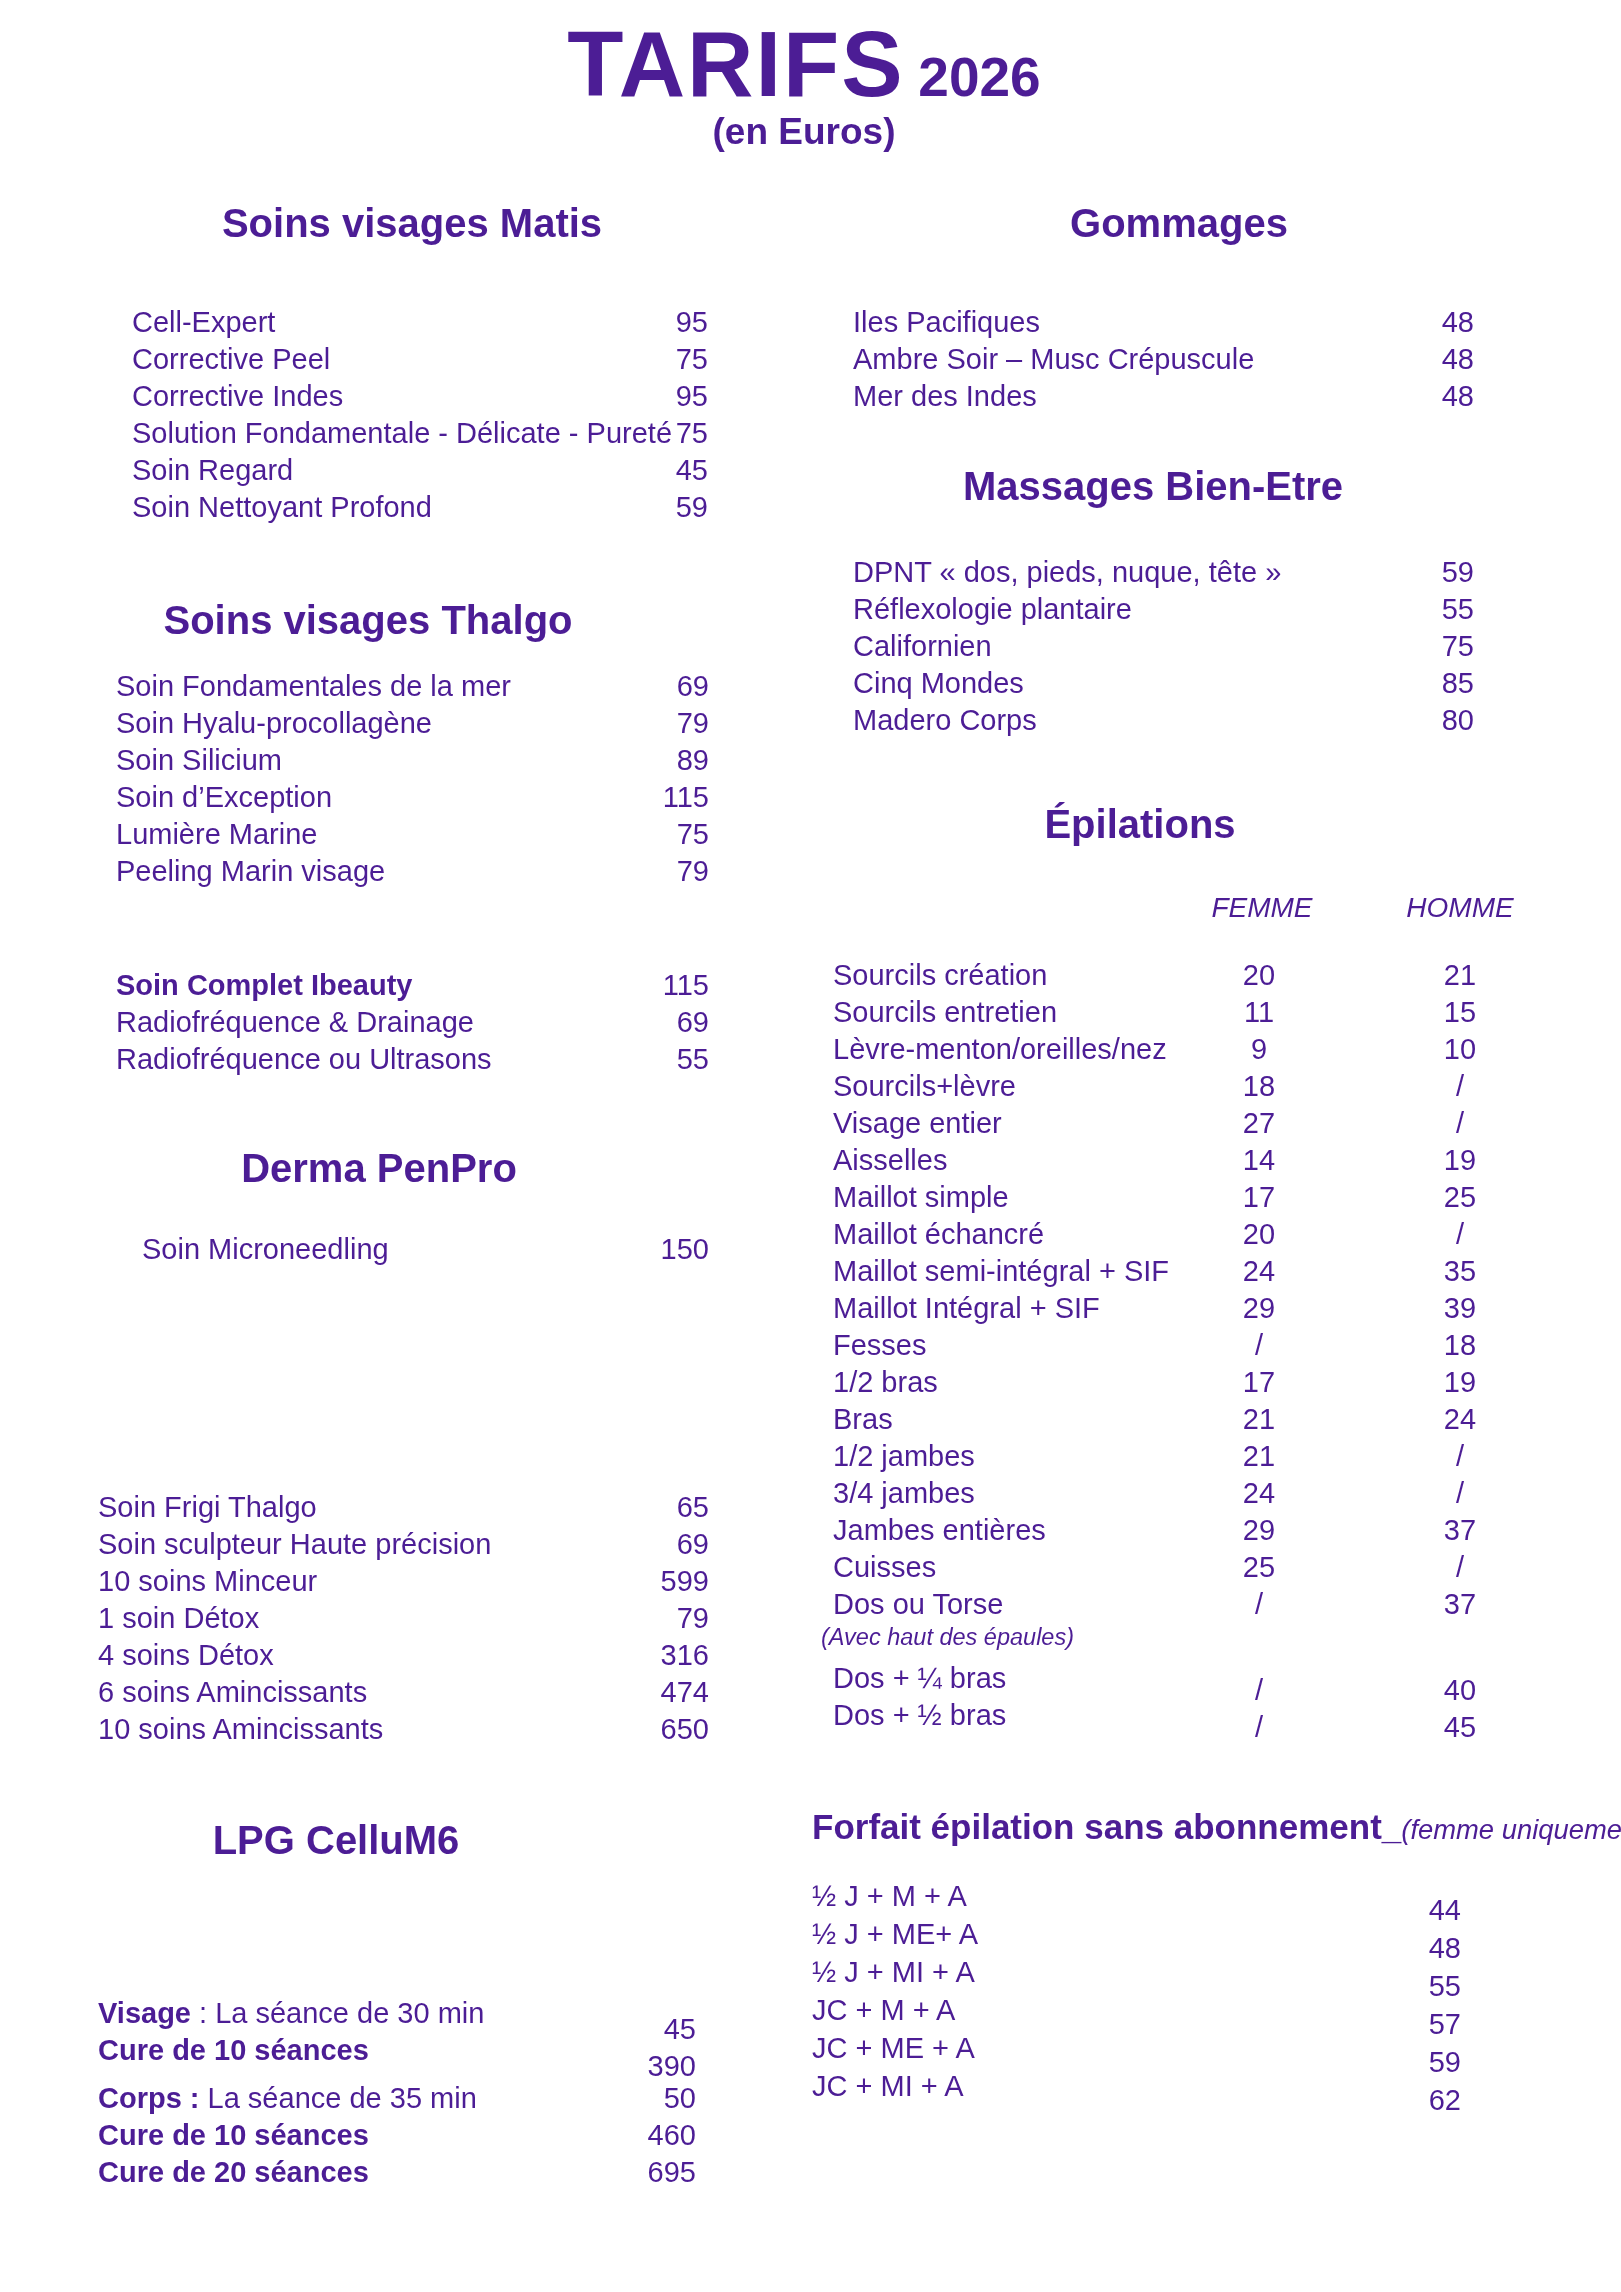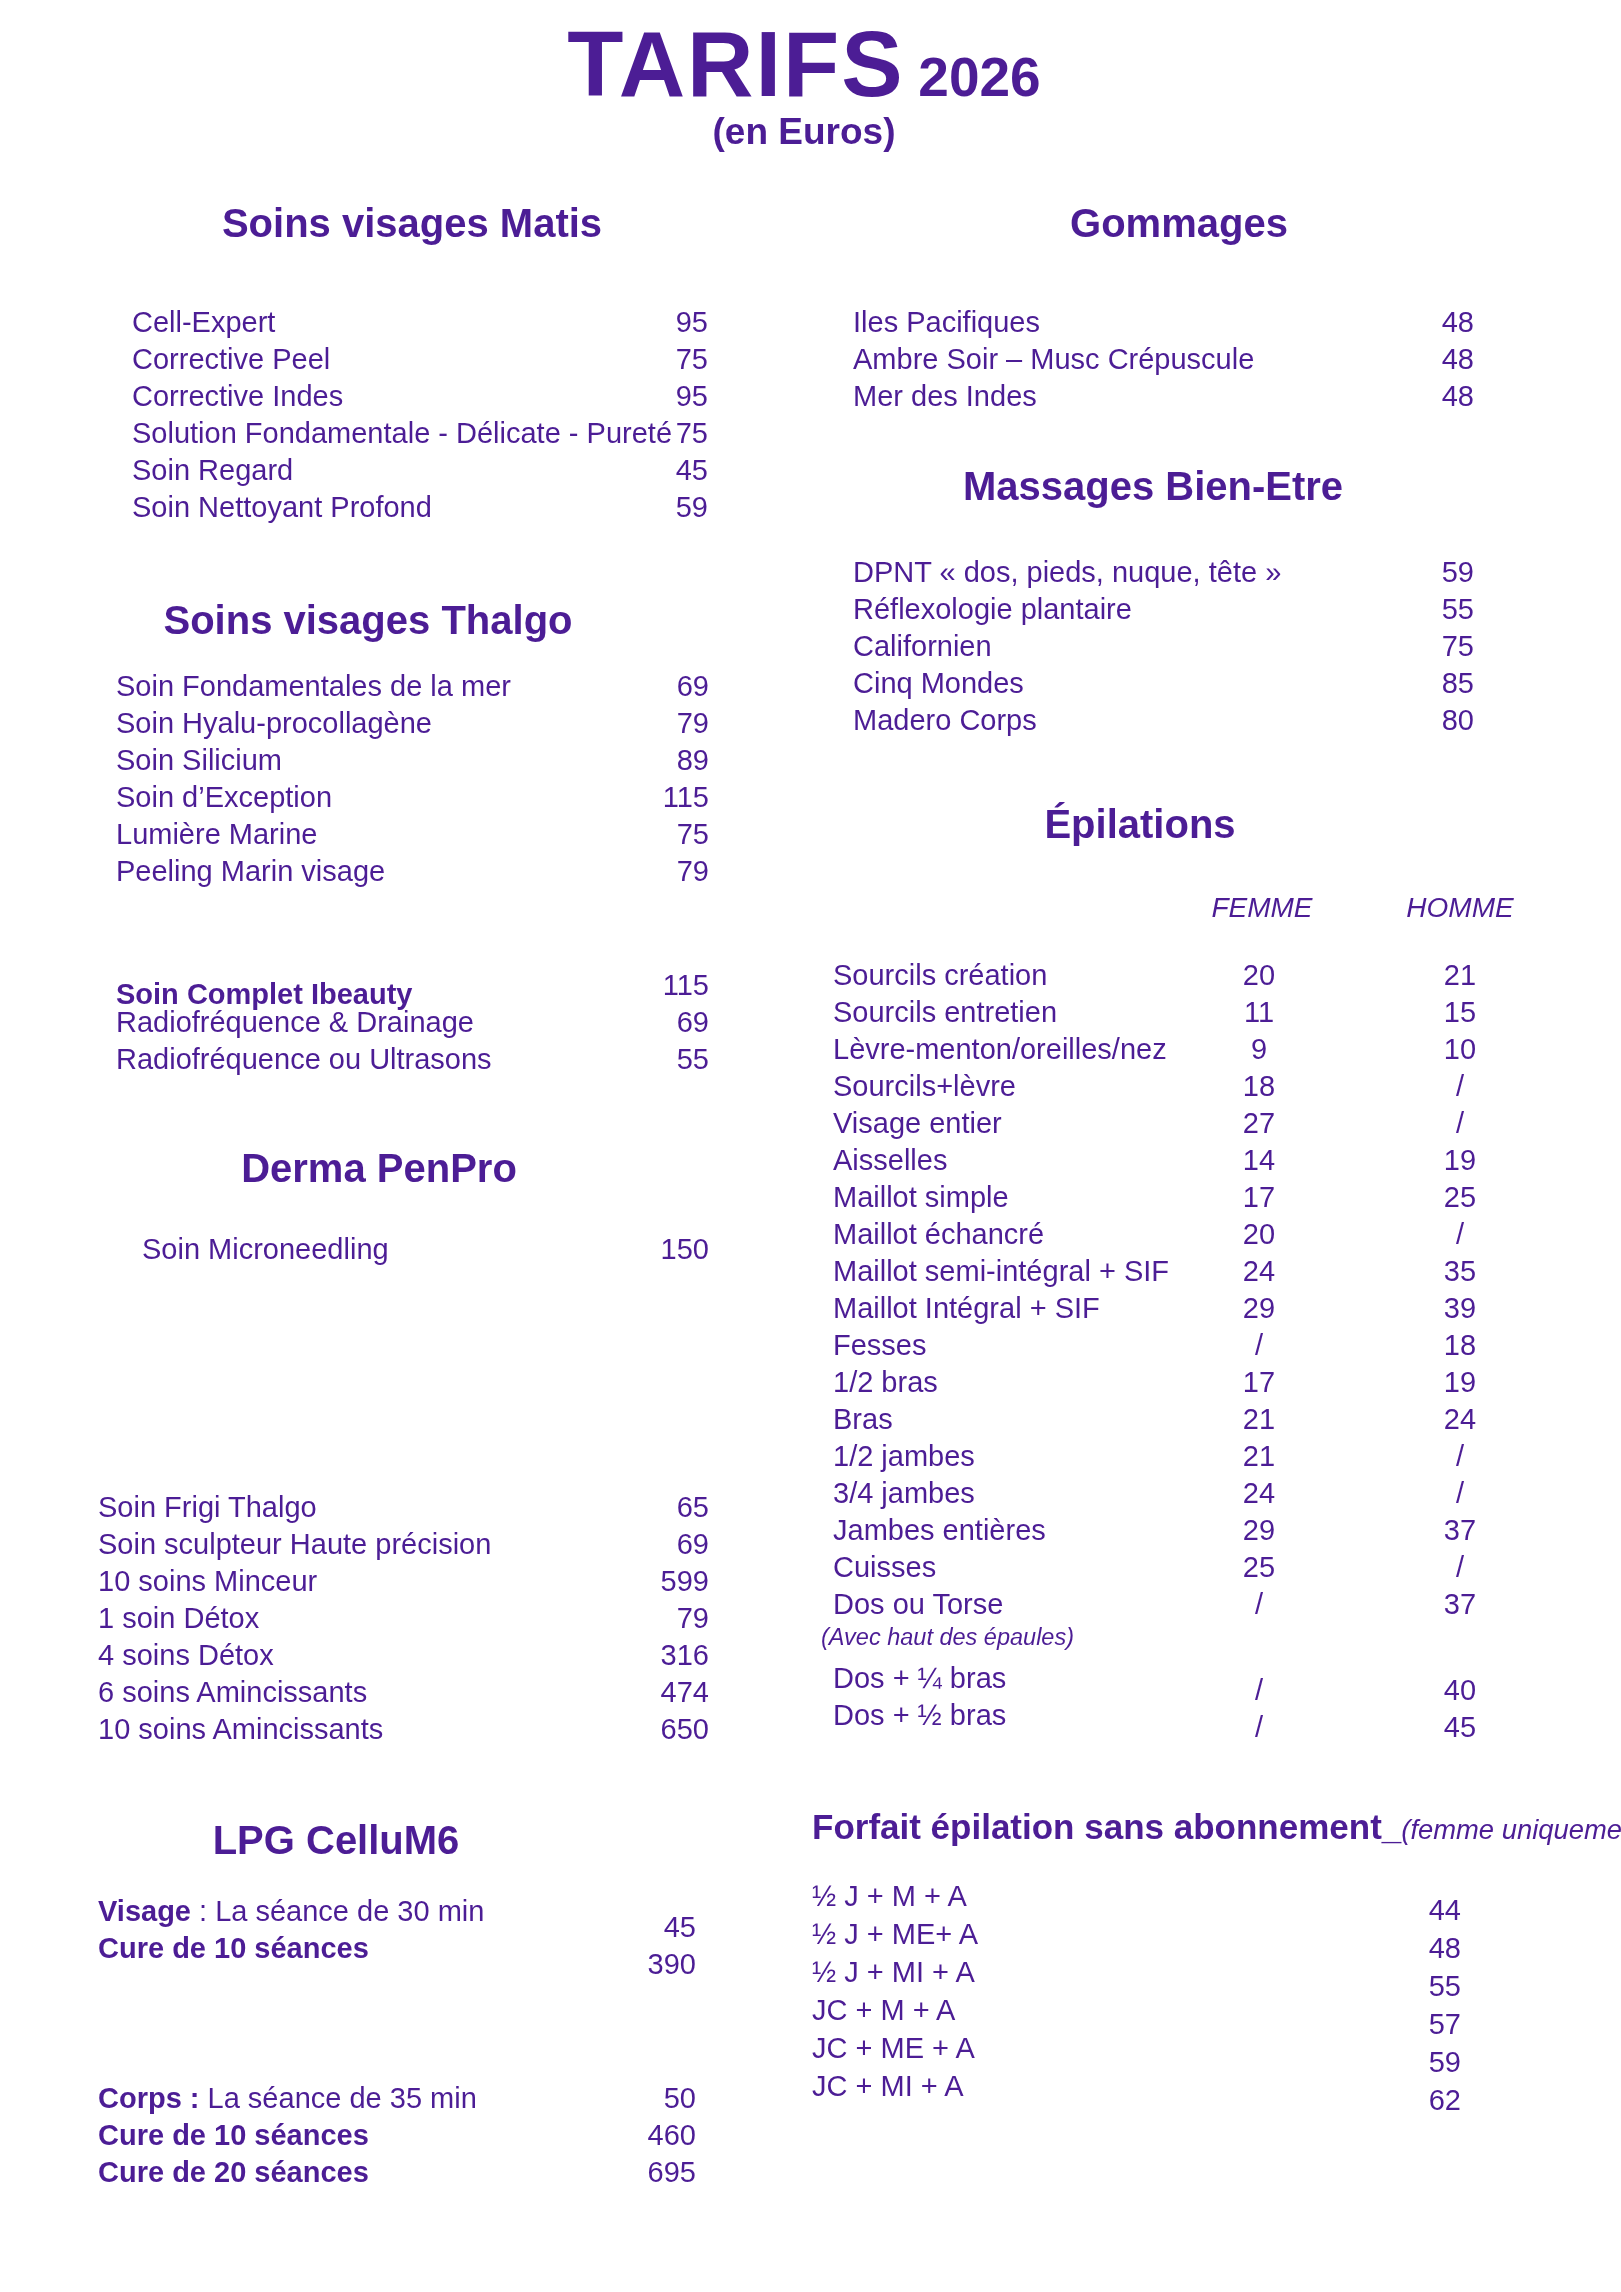--- a/index.html
+++ b/index.html
@@ -19,21 +19,21 @@
   .subtitle{font-size:37px;font-weight:700;margin-top:-5.9px;}
 
   
   .h{position:absolute;transform:translateX(-50%);font-weight:700;font-size:40px;white-space:nowrap;}
 
   
   .rows{position:absolute;}
   .row{position:relative;height:37px;font-size:29px;line-height:37px;white-space:nowrap;}
   .row .lbl{position:absolute;left:0;top:0;}
   .row .prc{position:absolute;right:0;top:0;text-align:right;}
-  .b{font-weight:700;margin-top:9px;}
+  .b{font-weight:700;}
   .off16{transform:translateY(15.7px);}
   .off14{transform:translateY(13.7px);}
   .lh386 .row{height:38px;line-height:38px;}
 
   
   .colhead{position:absolute;transform:translateX(-50%);font-size:28px;font-style:italic;white-space:nowrap;}
   #epi-rows{position:absolute;left:821px;top:957px;width:659px;}
   .erow{position:relative;height:37px;font-size:29px;line-height:37px;white-space:nowrap;}
   .erow .elbl{position:absolute;left:12px;top:0;}
   .erow .ef{position:absolute;left:379px;width:118px;text-align:center;top:0;}
@@ -156,21 +156,21 @@
       </div>
       <div class="row">
         <span class="lbl">6 soins Amincissants</span>
         <span class="prc">474</span>
       </div>
       <div class="row">
         <span class="lbl">10 soins Amincissants</span>
         <span class="prc">650</span>
       </div>
     </div>
-  <div id="lpg-rows-1" class="rows" style="left:98px;top:1893px;width:598px;">
+  <div id="lpg-rows-1" class="rows" style="left:98px;top:1995px;width:598px;">
       <div class="row">
         <span class="lbl"><span class="b">Visage</span> : La séance de 30 min</span>
         <span class="prc off16">45</span>
       </div>
       <div class="row">
         <span class="lbl"><span class="b">Cure de 10 séances</span></span>
         <span class="prc off16">390</span>
       </div>
     </div>
   <div id="lpg-rows-2" class="rows" style="left:98px;top:2080px;width:598px;">

